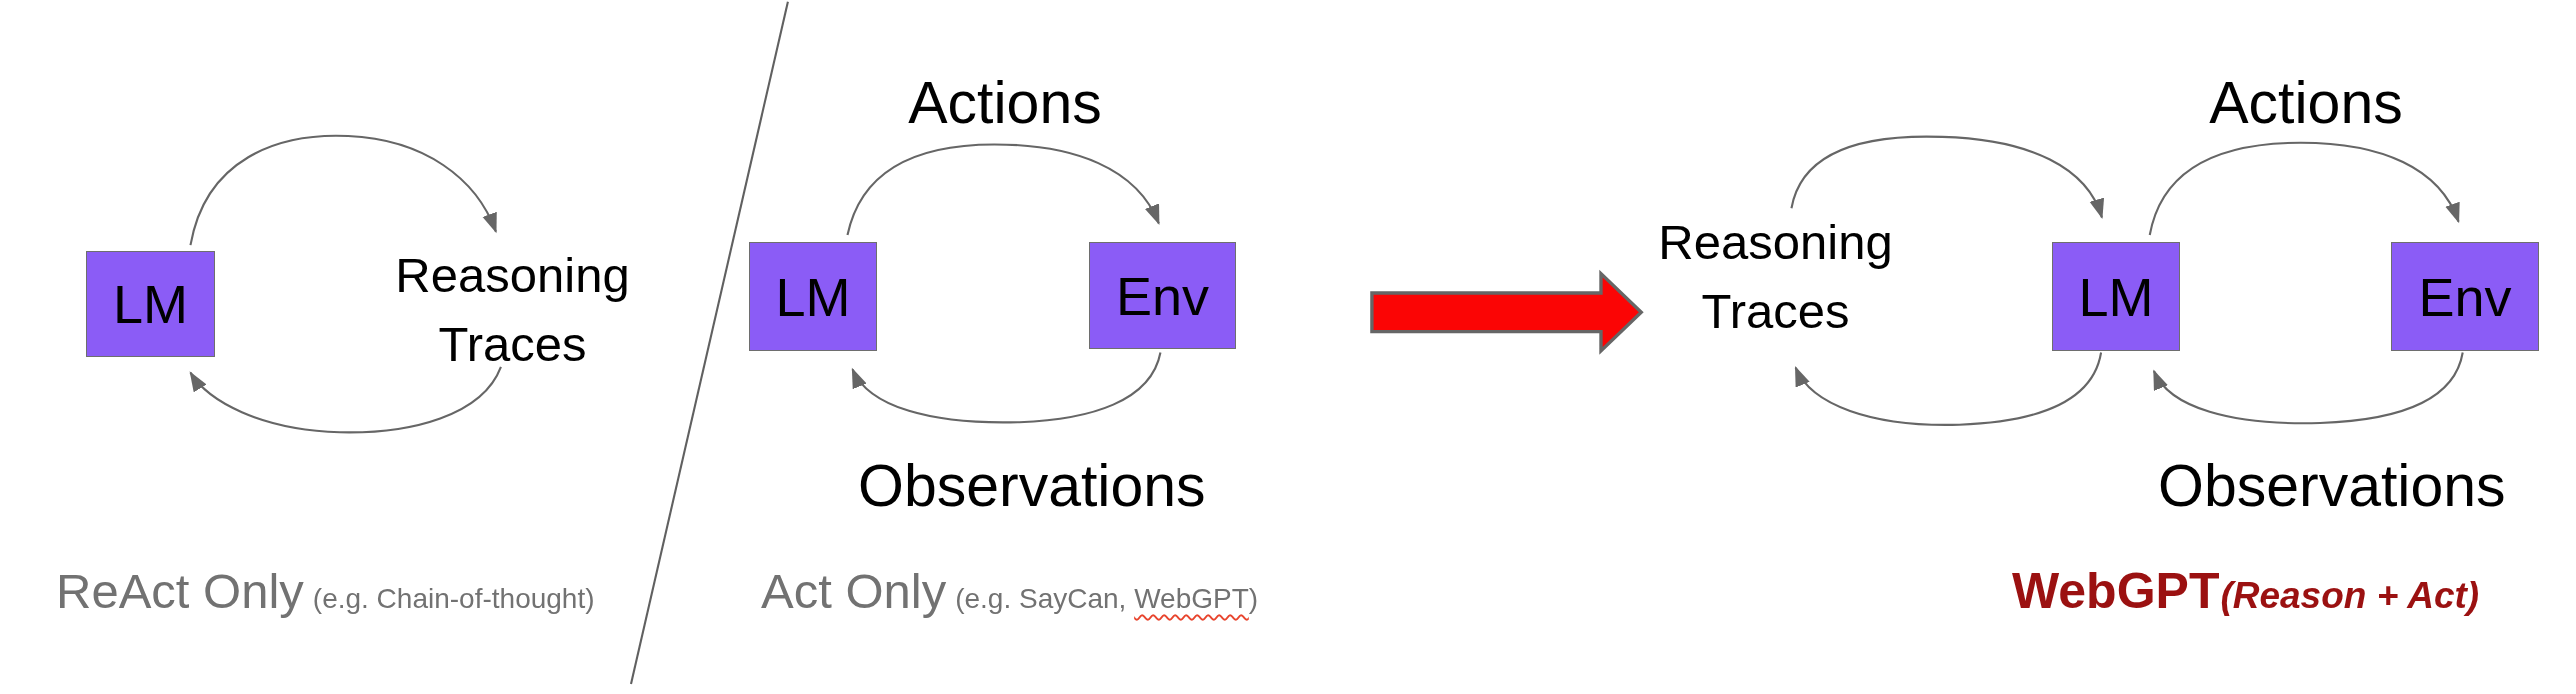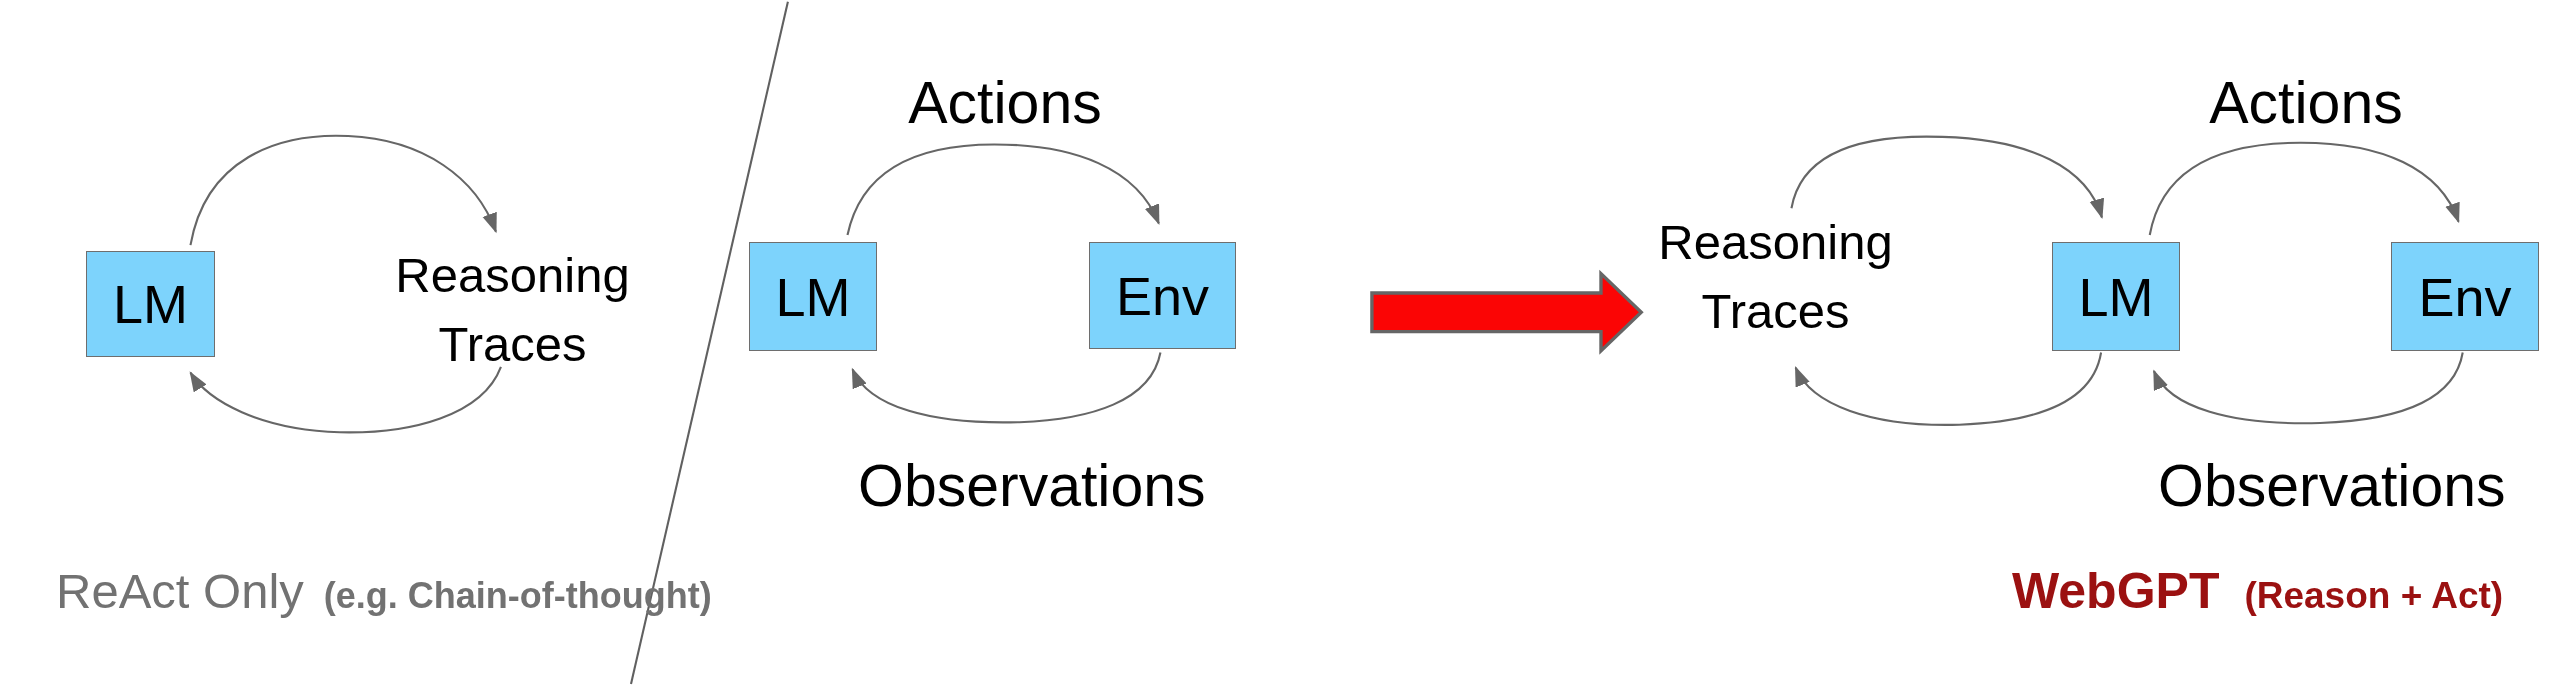--- a/index.html
+++ b/index.html
@@ -8,48 +8,48 @@
     width:2576px;height:695px;
     background:#ffffff;
     font-family:"Liberation Sans", sans-serif;
     overflow:hidden;
   }
   svg.overlay{position:absolute;left:0;top:0;width:2576px;height:695px;}
   .arc{fill:none;stroke:#666666;stroke-width:2.5;}
   .diag{stroke:#606060;stroke-width:2.5;}
   .node{
     position:absolute;
-    background:#7dd3fc;
+    background:#8b5cf6;
     border:1.7px solid #6e6e6e;
     display:flex;align-items:center;justify-content:center;
     font-size:54px;color:#000000;
     box-sizing:border-box;
   }
   .lbl{
     position:absolute;
     color:#000000;font-size:59px;line-height:52px;
     text-align:center;white-space:nowrap;
   }
   .looplbl{
     position:absolute;
     color:#000000;font-size:49px;line-height:69px;
     text-align:center;
   }
   .caption{
     position:absolute;top:562px;
     color:#727272;font-size:49px;line-height:59px;
     white-space:nowrap;
   }
-  .caption .cap-detail{font-size:36px;margin-left:20px;font-weight:bold;}
+  .caption .cap-detail{font-size:28px;margin-left:9px;}
   .caption-react{
     position:absolute;top:562px;
     color:#9b1111;font-size:50px;line-height:59px;font-weight:bold;
     white-space:nowrap;
   }
-  .caption-react .cap-detail{font-size:37px;margin-left:25px;font-weight:bold;}
+  .caption-react .cap-detail{font-size:37px;margin-left:1px;font-weight:bold;font-style:italic;}
   .squiggle{
     text-decoration-line:underline;
     text-decoration-style:wavy;
     text-decoration-color:#e8442d;
     text-decoration-thickness:1.7px;
     text-underline-offset:5.9px;
   }
 </style>
 </head>
 <body>
@@ -92,20 +92,23 @@
   </div>
 
   <div class="lbl" style="left:879px;top:77px;width:252px;">Actions</div>
 
   <div class="node" style="left:749px;top:242px;width:128px;height:109px;">LM</div>
 
   <div class="node" style="left:1089px;top:242px;width:147px;height:107px;">Env</div>
 
   <div class="lbl" style="left:858px;top:460px;width:294px;">Observations</div>
 
+  <div class="caption" style="left:761px;">
+    <span>Act Only</span><span class="cap-detail"><span>(e.g. SayCan,</span> <span class="squiggle">WebGPT</span><span>)</span></span>
+  </div>
 
   <div class="looplbl" style="left:1641px;top:208px;width:269px;">
     <div>Reasoning</div>
     <div>Traces</div>
   </div>
 
   <div class="lbl" style="left:2180px;top:77px;width:252px;">Actions</div>
 
   <div class="node" style="left:2052px;top:242px;width:128px;height:109px;">LM</div>
 

